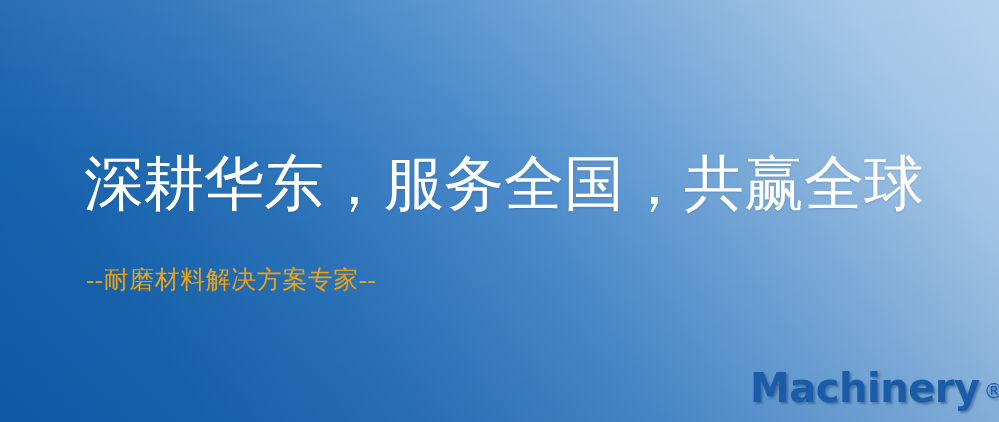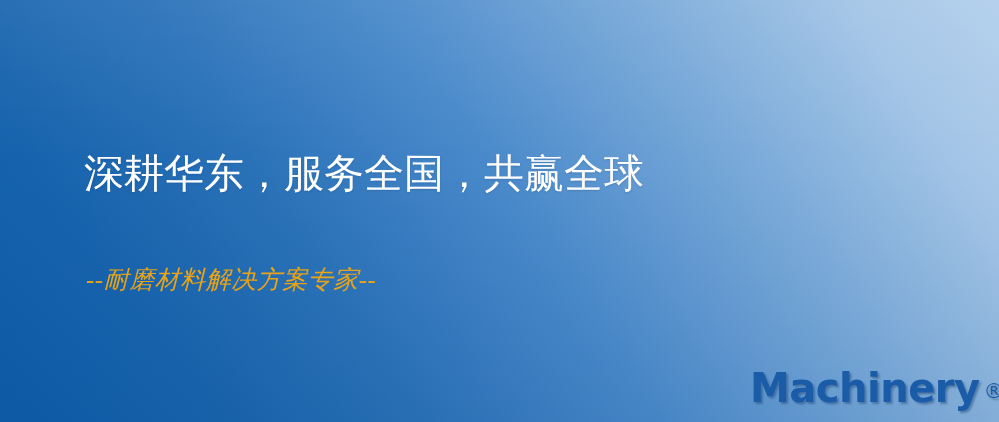--- a/index.html
+++ b/index.html
@@ -36,41 +36,40 @@
       rgba(255,255,255,0.05) 0%,
       rgba(255,255,255,0.00) 38%,
       rgba(0,40,90,0.05) 100%);
   }
 
   .headline {
     position: absolute;
     left: 84px;
     top: 152px;
     font-family: "Liberation Serif", "DejaVu Serif", serif;
-    font-size: 40px;
+    font-size: 60px;
     line-height: 1.08;
     color: #ffffff;
     letter-spacing: 0px;
     white-space: nowrap;
     z-index: 3;
     text-shadow: 0 1px 2px rgba(10,50,95,0.18);
   }
 
   .subtitle {
     position: absolute;
     left: 86px;
     top: 265px;
     font-family: "Liberation Serif", "DejaVu Serif", serif;
     font-size: 25px;
     line-height: 1.2;
     color: #e8a317;
     white-space: nowrap;
     letter-spacing: 0.5px;
     z-index: 3;
-    font-style: italic;
   }
 
   
   .logo {
     position: absolute;
     left: 748px;
     top: 296px;
     width: 251px;
     height: 126px;
     z-index: 4;

